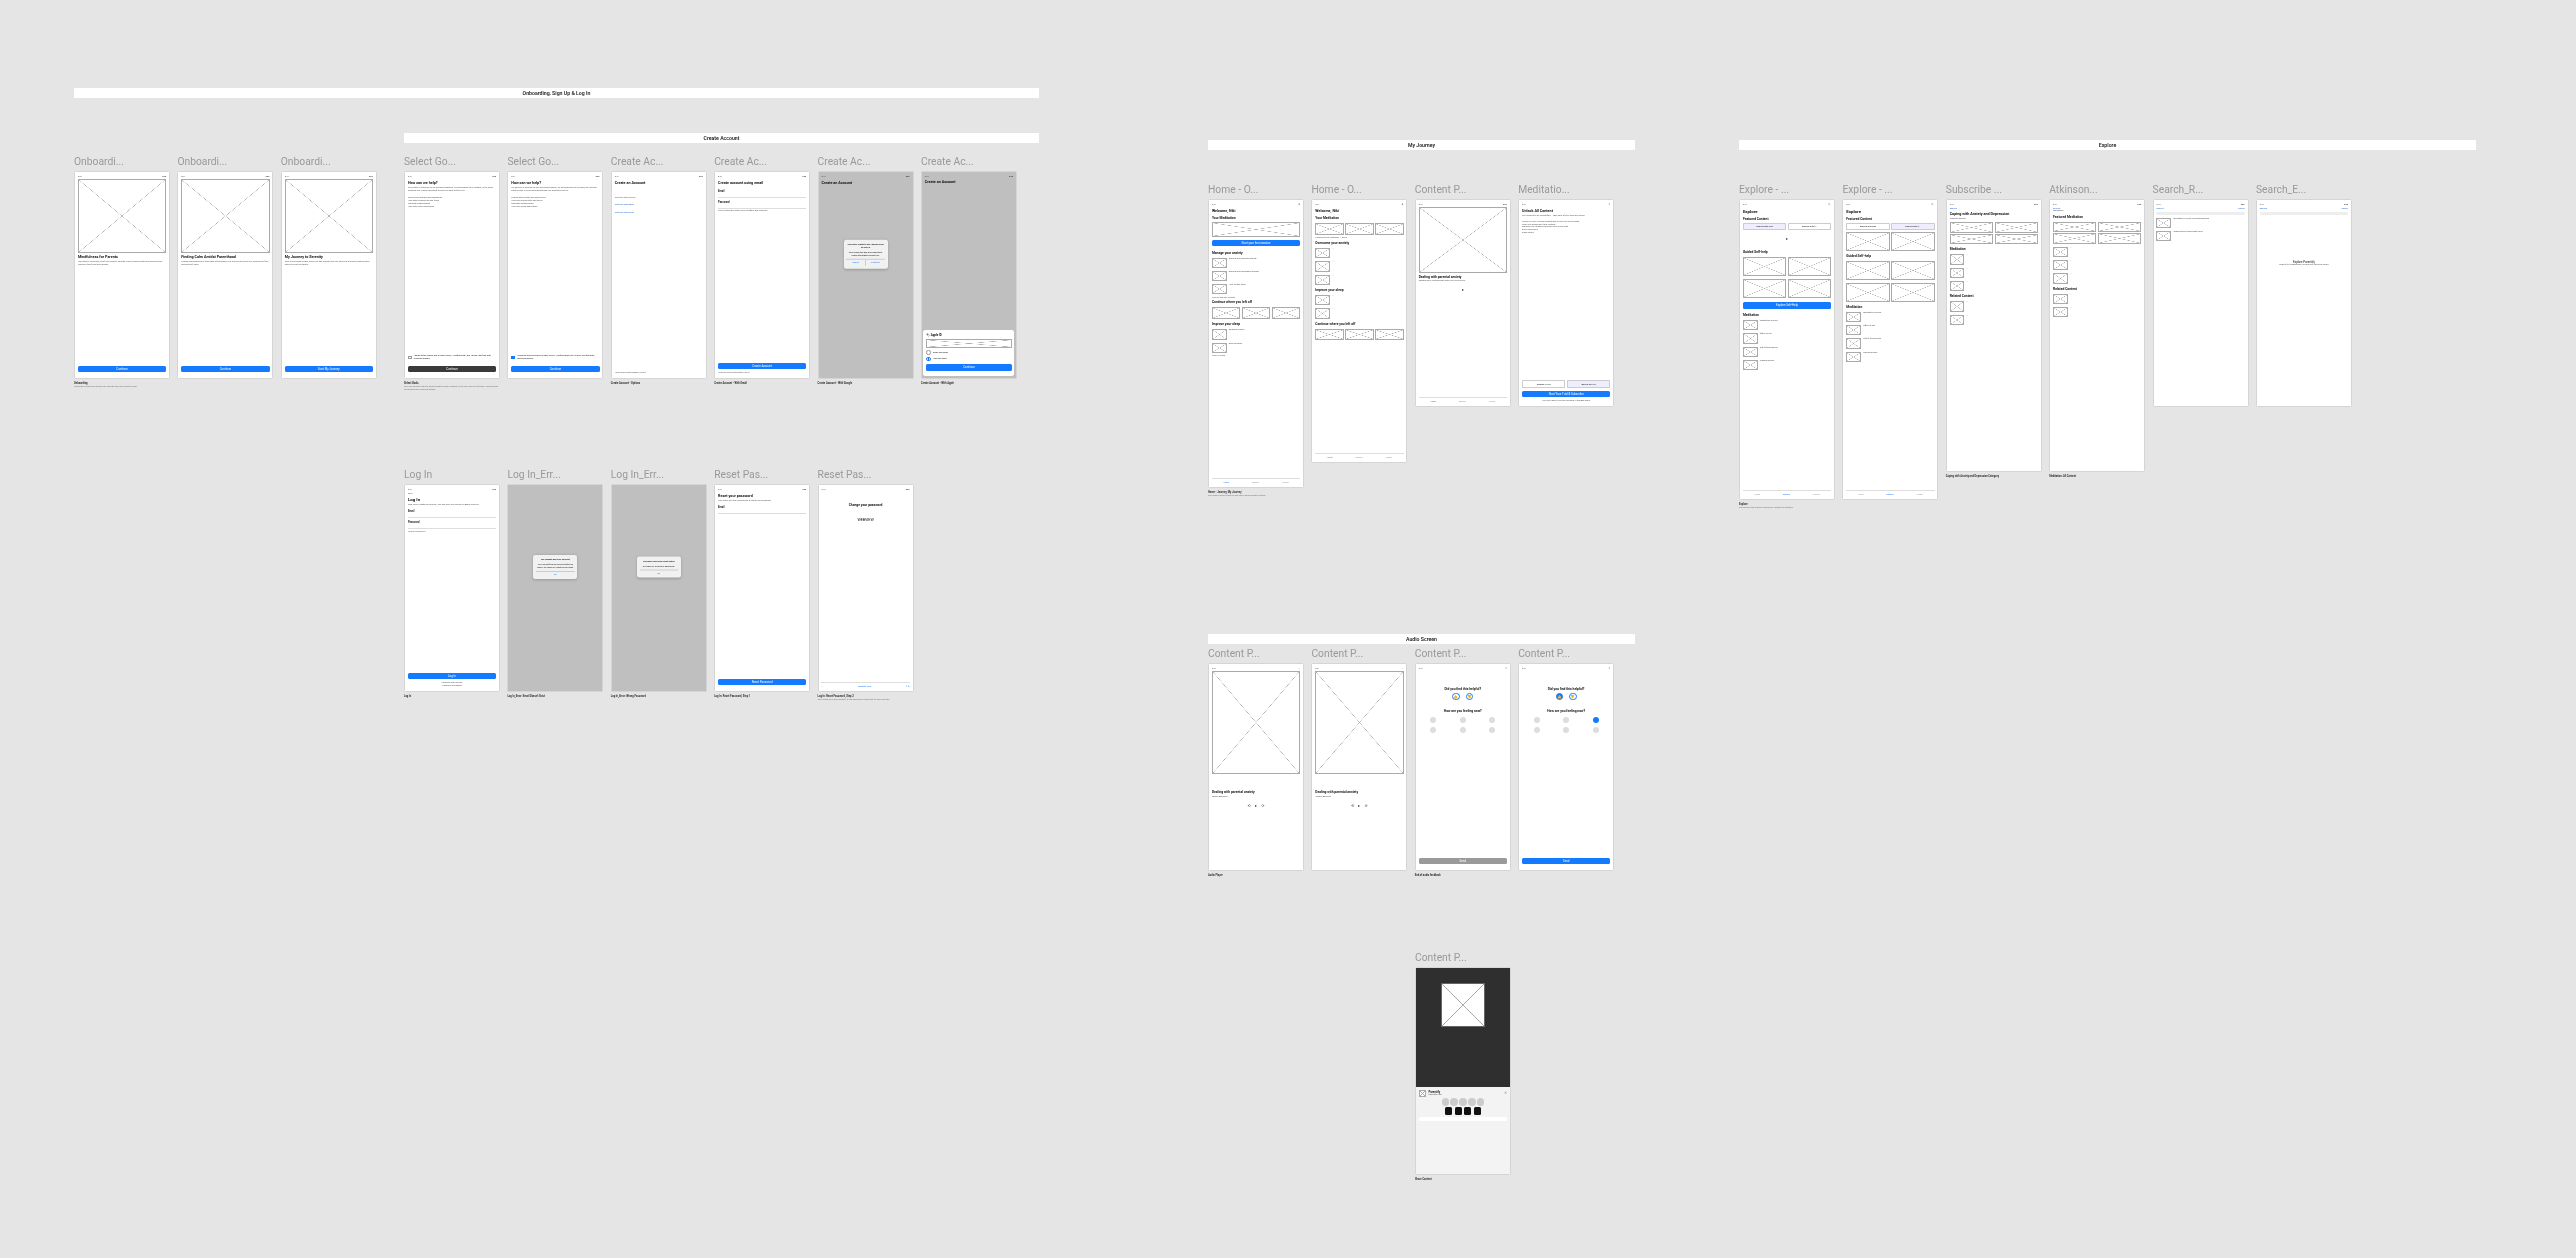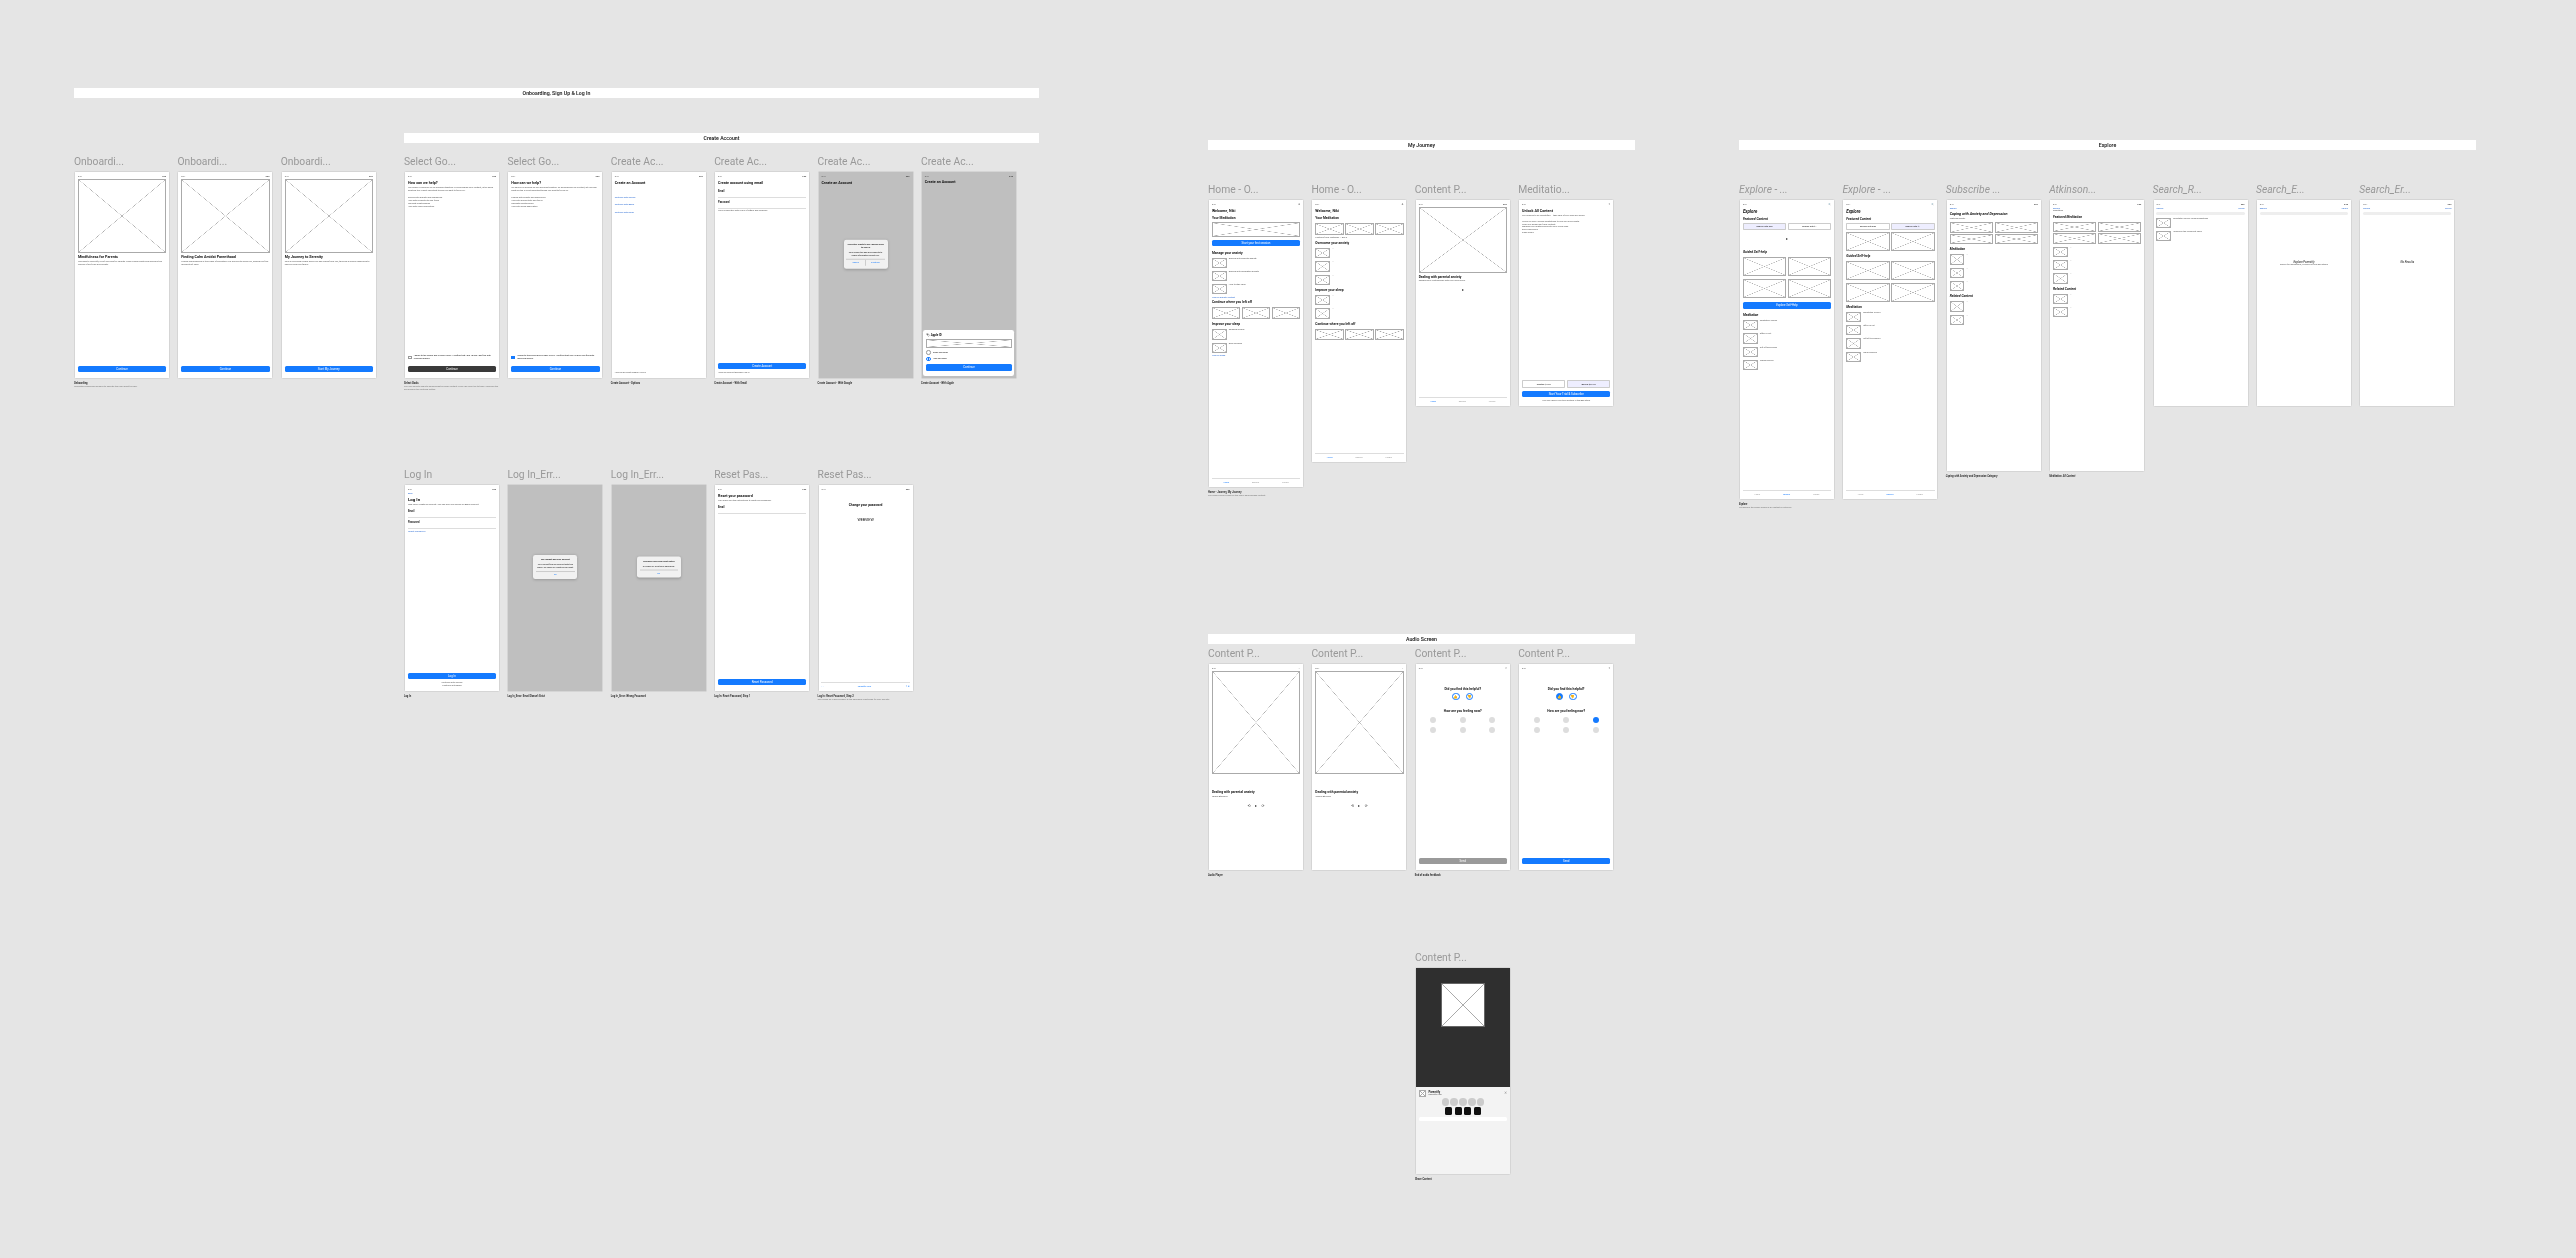--- a/index.html
+++ b/index.html
@@ -620,21 +620,21 @@
         <div class="btn">Start Your Trial &amp; Subscribe</div>
         <div class="body-tiny" style="text-align:center;">You can cancel your trial anytime in the App Store</div>
       </div>
     </div>
   </div>
 </div>
 
 <div class="section" style="left:1739px; top:140px; width:737px;">
   <div class="section-header">Explore</div>
 </div>
-<div class="section" style="left:1739px; top:183px;font-style:italic;">
+<div class="section" style="left:1739px; top:183px;">
   <div class="flow-row">
 
     <div class="screen-col">
       <div class="screen-title">Explore - ...</div>
       <div class="screen" style="height:301px;">
         <div class="sbar">
             <span>9:41</span>
             <span>🔍</span>
           </div>
         <div class="h-bold" style="font-size:4.4px;">Explore</div>
@@ -854,36 +854,20 @@
             <span class="link-tiny">Explore</span>
             <span class="link-tiny">Cancel</span>
           </div>
         <div style="height:2.9px;background:#eee;border-radius:1.5px;margin:1.5px 0;"></div>
         <div style="height:44px;"></div>
         <div style="text-align:center;font-size:2.9px;">Explore Parentify</div>
         <div class="body-tiny" style="text-align:center;">Search for meditations, guided self-help and others</div>
       </div>
     </div>
 
-    <div class="screen-col">
-      <div class="screen-title">Search_Er...</div>
-      <div class="screen" style="height:208px;">
-        <div class="sbar">
-            <span>9:41</span>
-            <span>●●●</span>
-          </div>
-        <div style="display:flex;justify-content:space-between;">
-            <span class="link-tiny">Explore</span>
-            <span class="link-tiny">Cancel</span>
-          </div>
-        <div style="height:2.9px;background:#eee;border-radius:1.5px;margin:1.5px 0;"></div>
-        <div style="height:44px;"></div>
-        <div style="text-align:center;font-size:2.9px;">No Results</div>
-      </div>
-    </div>
   </div>
 </div>
 
 <div class="section" style="left:1208px; top:634px; width:427px;">
   <div class="section-header">Audio Screen</div>
 </div>
 <div class="section" style="left:1208px; top:647px;">
   <div class="flow-row">
 
     <div class="screen-col">

